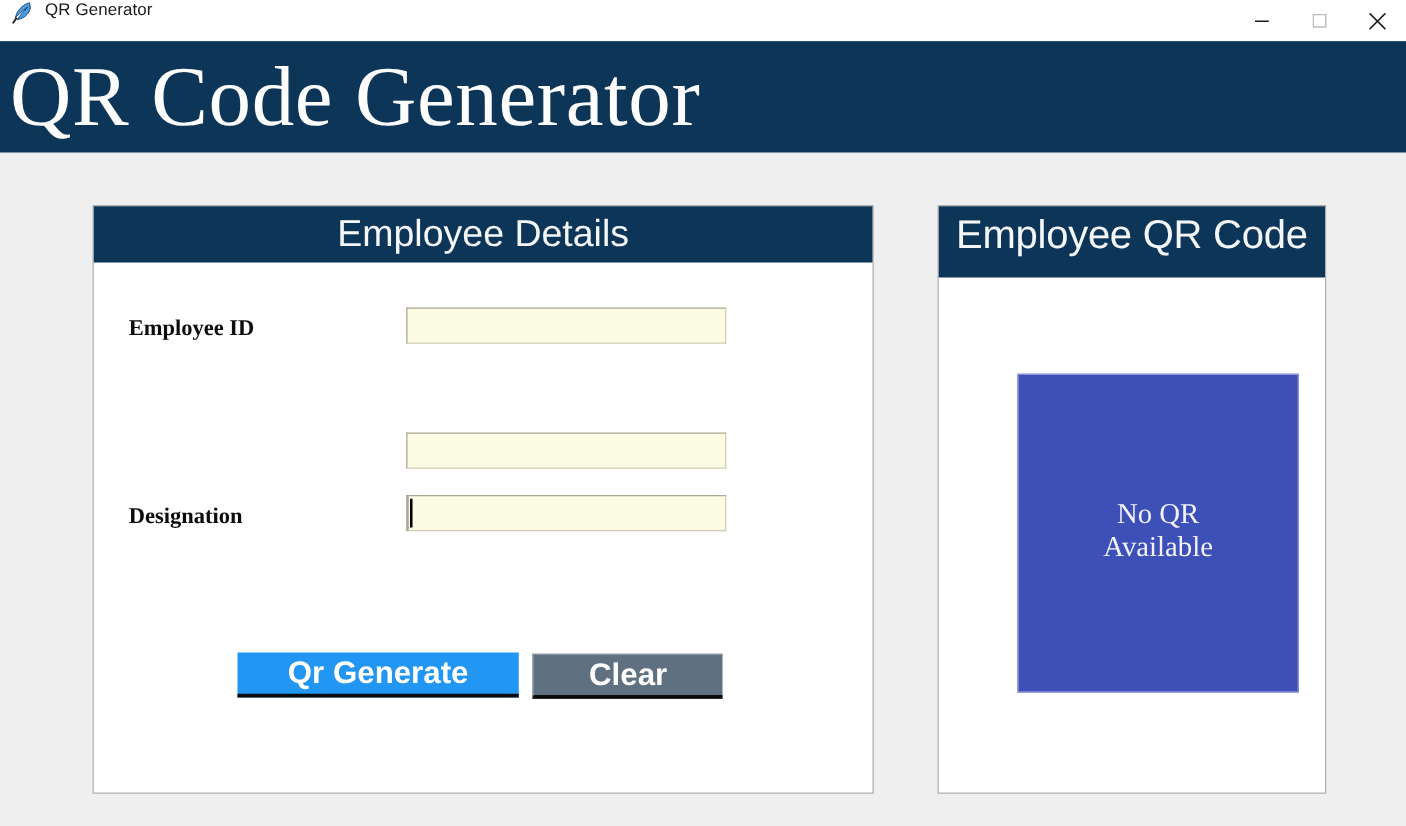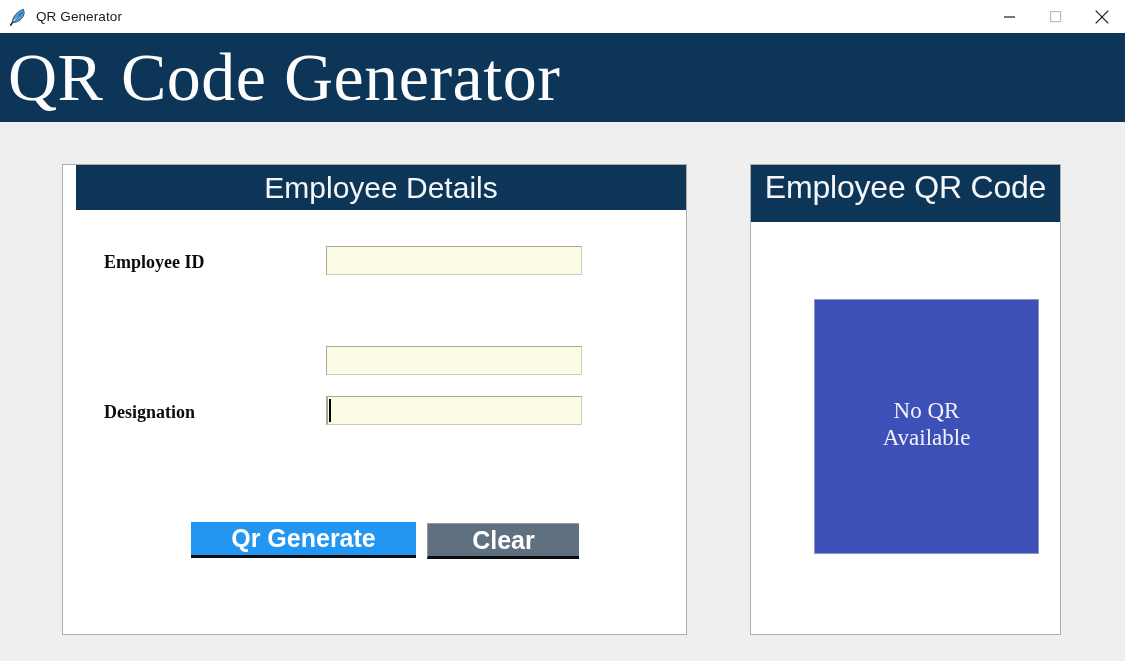--- a/index.html
+++ b/index.html
@@ -23,21 +23,21 @@
     background: #efefef;
     box-sizing: border-box;
   }
   .titlebar {
     position: absolute;
     left: 0; top: 0;
     width: 1125px;
     height: 33px;
     background: #ffffff;
     display: flex;
-    align-items: center;
+    align-items: flex-start;
     border-bottom: 2px solid #22c55e;
   }
   .tb-icon {
     width: 20px;
     height: 20px;
     margin-left: 8px;
     margin-right: 8px;
     flex: 0 0 auto;
     display: block;
   }
@@ -96,25 +96,24 @@
   .panel-title {
     background: #0d3558;
     color: #f4f6f8;
     text-align: center;
     font-family: "Liberation Sans", sans-serif;
     white-space: nowrap;
     overflow: hidden;
   }
 
   #left-panel {
-    left: 62px;
+    left: 74px;
     top: 164px;
     width: 625px;
     height: 471px;
-    padding-left: 13px;
   }
   #left-panel .panel-title {
     height: 45px;
     line-height: 45px;
     font-size: 30px;
   }
 
   #right-panel {
     left: 750px;
     top: 164px;

